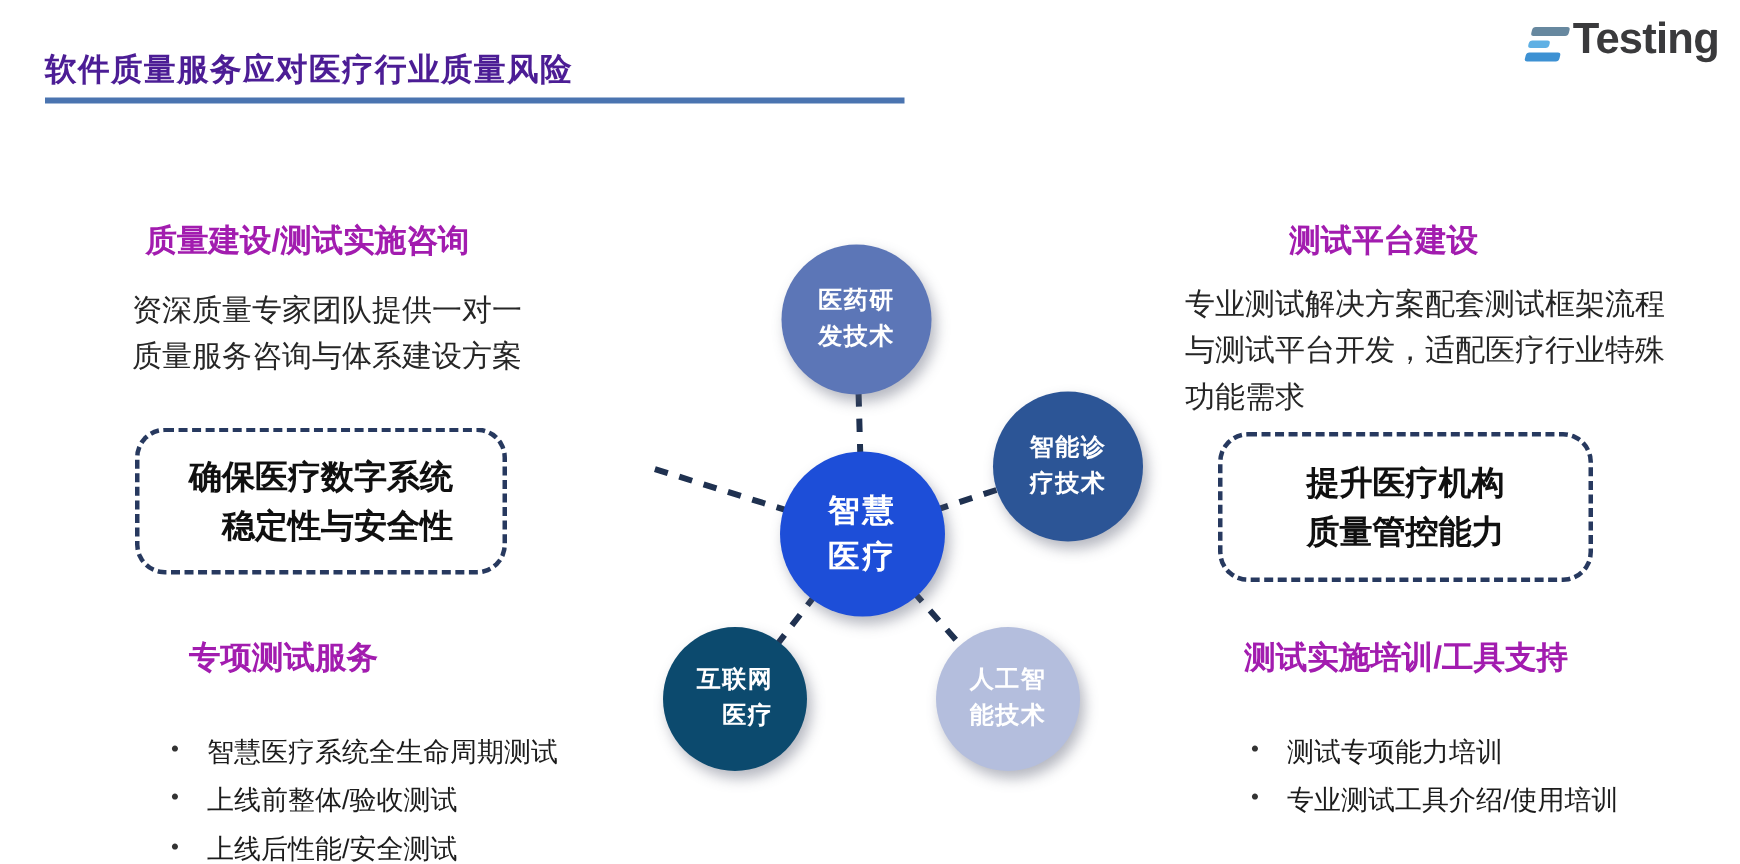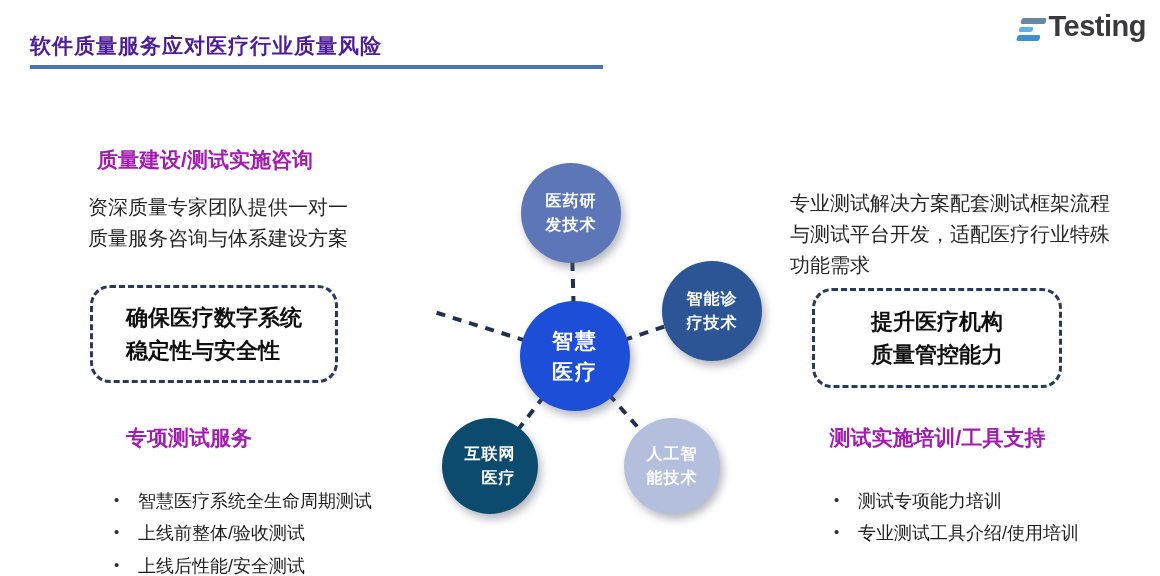--- a/index.html
+++ b/index.html
@@ -19,21 +19,21 @@
   .logo-e { display:flex; flex-direction:column; align-items:flex-start; transform:skewX(-14deg); margin-top:5px; }
   .logo-e .b1 { width:25px; height:6px; background:#67889f; border-radius:2px; }
   .logo-e .b2 { width:14px; height:5px; background:#5fb0e4; border-radius:2px; margin-top:3px; }
   .logo-e .b3 { width:23px; height:6px; background:#3d91d3; border-radius:2px; margin-top:3px; }
   .logo-text { font-size:29px; font-weight:700; color:#3a3a3c; letter-spacing:-0.5px; }
 
   
   .sec-heading { position:absolute; font-size:21px; font-weight:800; color:#a21caf; text-align:center; }
   .body-text  { position:absolute; font-size:20px; color:#262626; line-height:1.55; white-space:pre-line; }
   .callout { position:absolute; border:3px dashed #27395f; border-radius:20px;
-             display:flex; align-items:center; justify-content:center; text-align:left;
+             display:flex; align-items:center; justify-content:center; text-align:right;
              font-size:22px; font-weight:800; color:#101010; line-height:1.5; white-space:pre-line; }
   .bullets { position:absolute; list-style:none; margin:16px; padding:0; }
   .bullets li { font-size:18px; color:#1c1c1c; margin-bottom:9px; display:flex; line-height:1.3; }
   .bullets li::before { content:"•"; width:24px; flex:none; color:#333; font-size:15px; }
 
   #lh1 { left:60px;  top:146px; width:290px; }
   #lb1 { left:88px;  top:192px; }
   #lc  { left:90px;  top:285px; width:242px; height:92px; }
   #lh2 { left:44px;  top:424px; width:290px; }
   #lbl { left:98px;  top:474px; }
@@ -80,20 +80,21 @@
 质量服务咨询与体系建设方案</div>
   <div class="callout" id="lc">确保医疗数字系统
 稳定性与安全性</div>
   <div class="sec-heading" id="lh2">专项测试服务</div>
   <ul class="bullets" id="lbl">
     <li>智慧医疗系统全生命周期测试</li>
     <li>上线前整体/验收测试</li>
     <li>上线后性能/安全测试</li>
   </ul>
 
+  <div class="sec-heading" id="rh1">测试平台建设</div>
   <div class="body-text" id="rb1">专业测试解决方案配套测试框架流程
 与测试平台开发，适配医疗行业特殊
 功能需求</div>
   <div class="callout" id="rc">提升医疗机构
 质量管控能力</div>
   <div class="sec-heading" id="rh2">测试实施培训/工具支持</div>
   <ul class="bullets" id="rbl">
     <li>测试专项能力培训</li>
     <li>专业测试工具介绍/使用培训</li>
   </ul>

